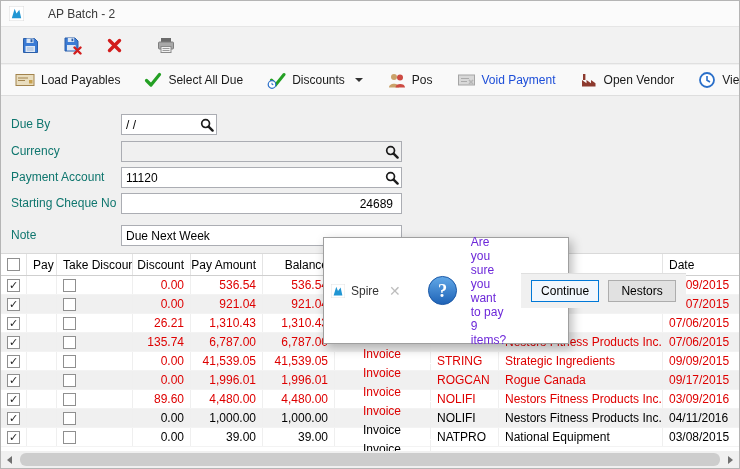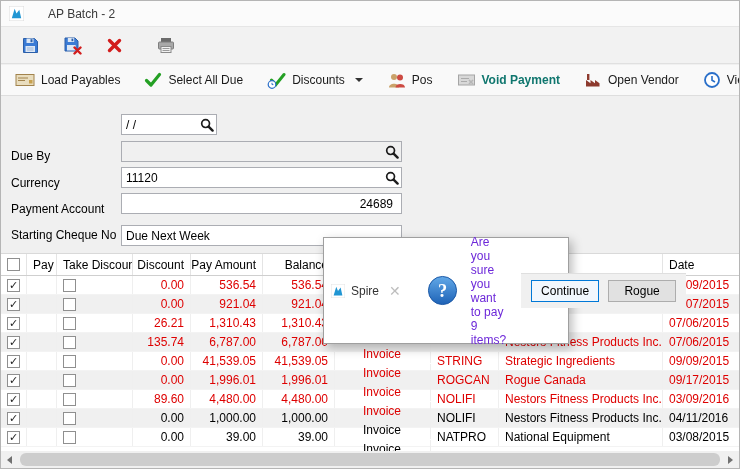--- a/index.html
+++ b/index.html
@@ -20,28 +20,28 @@
   
   .iconbar { position:absolute; top:26px; left:0; right:0; height:37px;
     background:#f2f2f2; border-bottom:1px solid #e0e0e0;
     display:flex; align-items:center; gap:16px; padding-left:16px; }
   .iconbtn { width:26px; height:26px; display:flex; align-items:center; justify-content:center; }
   
   .actionbar { position:absolute; top:64px; left:0; right:0; height:31px;
     background:#f9f9f9; border-bottom:1px solid #dedede;
     display:flex; align-items:center; padding-left:4px; }
   .abtn { display:flex; align-items:center; gap:6px; padding:3px 10px; height:27px; white-space:nowrap; }
-  .abtn.disabled { color:#0f766e;font-weight:bold; }
+  .abtn.disabled { color:#1d4ed8; }
   .sep { width:1px; height:22px; background:#e3e3e3; margin:0 2px; }
   .caret { width:0; height:0; border-left:4px solid transparent; border-right:4px solid transparent;
     border-top:4px solid #333; margin-left:4px; }
   
   .frow { position:absolute; left:0; height:21px; width:740px; }
   .f0 { top:113px; } .f1 { top:140px; } .f2 { top:166px; } .f3 { top:192px; } .f4 { top:224px; }
-  .flabel { position:absolute; left:10px; top:3px; color:#000000;margin-top:32px; }
+  .flabel { position:absolute; left:10px; top:3px; color:#0f766e; }
   .inputwrap { position:absolute; left:120px; top:0; height:21px; background:#fff;
     border:1px solid #abadb3; display:flex; align-items:center; padding-right:2px; }
   .inputwrap input { border:none; outline:none; background:transparent; flex:1; height:17px;
     font:12px "Liberation Sans", sans-serif; padding:0 4px; color:#000; min-width:0; }
   .short { width:96px; } .long { width:281px; }
   .graywrap { background:#f0f0f0; }
   .right input { text-align:right; padding-right:6px; }
   
   .grid { position:absolute; top:252px; left:0; width:740px; bottom:17px;
     background:#fff; border-top:1px solid #d9d9d9; overflow:hidden; }
@@ -436,15 +436,15 @@
             </linearGradient>
           </defs>
           <circle cx="16" cy="16" r="14.5" fill="url(#qg)" stroke="#1a57a5"></circle>
           <text x="16" y="23" text-anchor="middle" font-size="19" font-family="Liberation Serif, serif" font-weight="bold" fill="#ffffff">?</text>
         </svg>
     </span>
     <span class="dmsg">Are you sure you want to pay 9 items?</span>
   </div>
   <div class="dbuttons">
     <span class="btn primary">Continue</span>
-    <span class="btn">Rogue</span>
+    <span class="btn">Nestors</span>
   </div>
 </div>
 
 </body></html>

